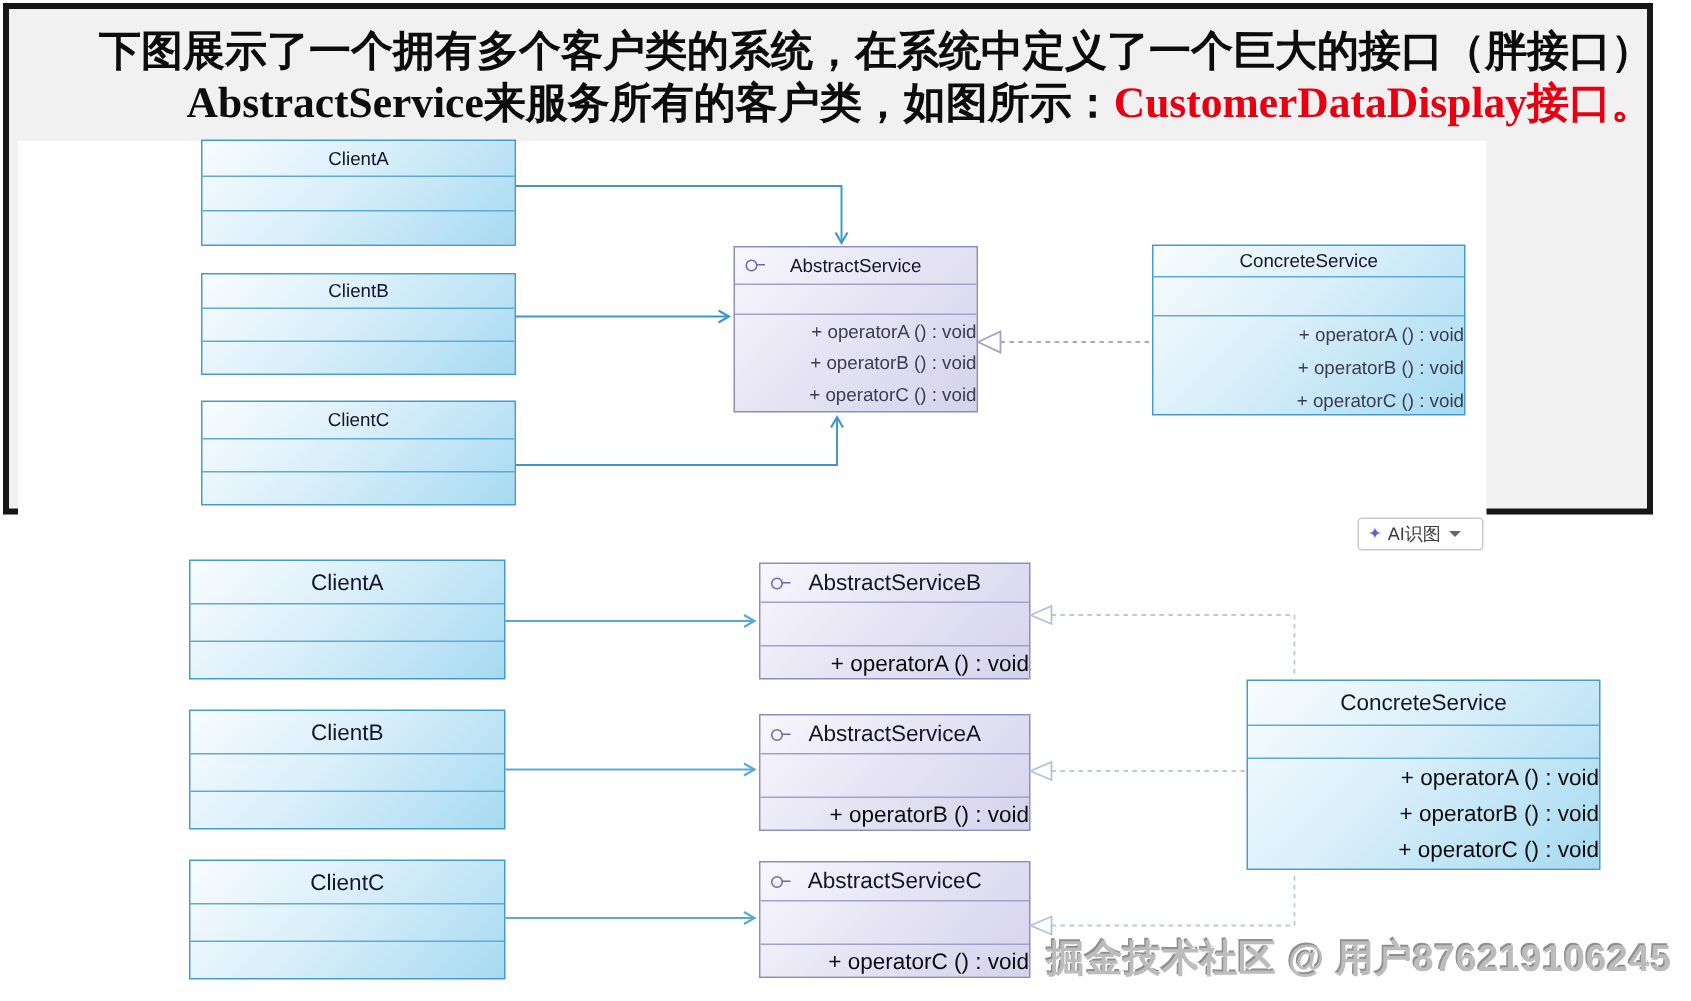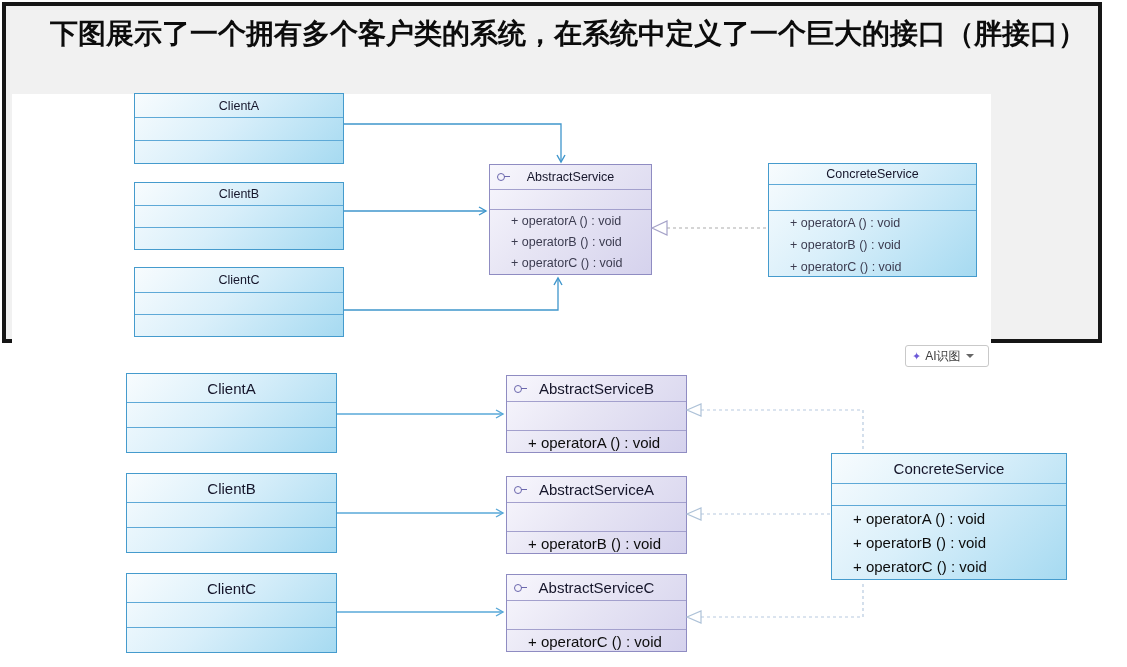--- a/index.html
+++ b/index.html
@@ -1,19 +1,20 @@
 <!DOCTYPE html>
 <html><head>
 <meta charset="utf-8">
 <style>
   html,body { margin:0; padding:0; background:#fff; }
   #stage {
     position:relative; width:1127px; height:667px; overflow:hidden;
     background:#ffffff;
     font-family:"Liberation Sans","DejaVu Sans",sans-serif;
+    text-align:right;
   }
   
   #top-frame {
     position:absolute; left:2px; top:2px; width:1100px; height:341px;
     box-sizing:border-box; border:4px solid #161616; background:#f1f1f1;
   }
   #diagram-panel {
     position:absolute; left:6px; top:88px; width:979px; height:251px;
     background:#ffffff;
   }
@@ -80,20 +81,21 @@
   }
 </style>
 </head>
 <body>
 
 <div id="stage">
 
   <div id="top-frame">
     <div id="headline">
       <div class="l1">下图展示了一个拥有多个客户类的系统，在系统中定义了一个巨大的接口（胖接口）</div>
+      <div class="l2"><span class="serif">AbstractService</span><span>来服务所有的客户类，如图所示：</span><span class="serif red">CustomerDataDisplay</span><span class="red">接口。</span></div>
     </div>
     <div id="diagram-panel"></div>
   </div>
 
   <div class="ubox blue" style="left:134px;top:93px;width:210px;height:71px">
     <div class="ub-title fs-s" style="height:23px">ClientA</div>
     <div class="sec" style="height:23px"></div>
     <div class="sec" style="height:23px"></div>
   </div>
   <div class="ubox blue" style="left:134px;top:182px;width:210px;height:68px">
@@ -215,14 +217,15 @@
     <polyline points="701,617 863,617 863,581" fill="none" stroke="#b7cadf" stroke-width="1.2" stroke-dasharray="3,3"></polyline>
     <path d="M687,617 L701,611 L701,623 Z" fill="#ffffff" stroke="#aec2d8" stroke-width="1.2"></path>
   </svg>
 
   <div id="ai-btn">
     <span class="spark">✦</span>
     <span class="lbl">AI识图</span>
     <span class="chev"></span>
   </div>
 
+  <div id="watermark">掘金技术社区 @ 用户876219106245</div>
 
 </div>
 
 </body></html>

